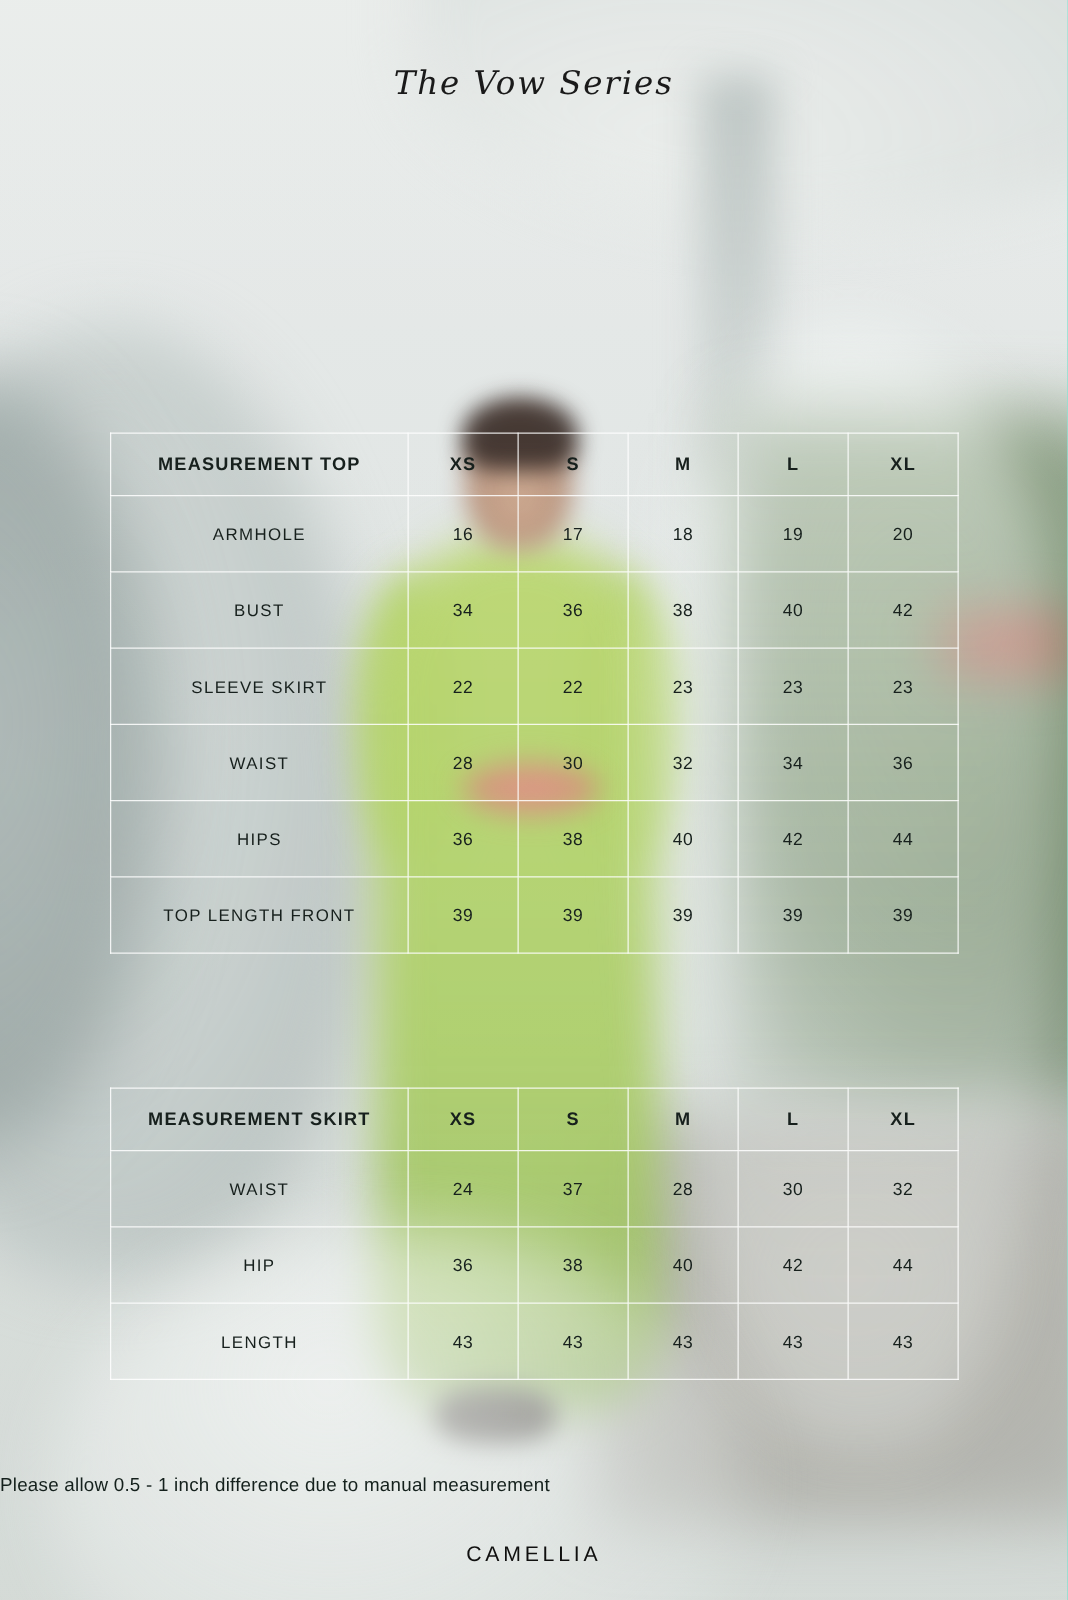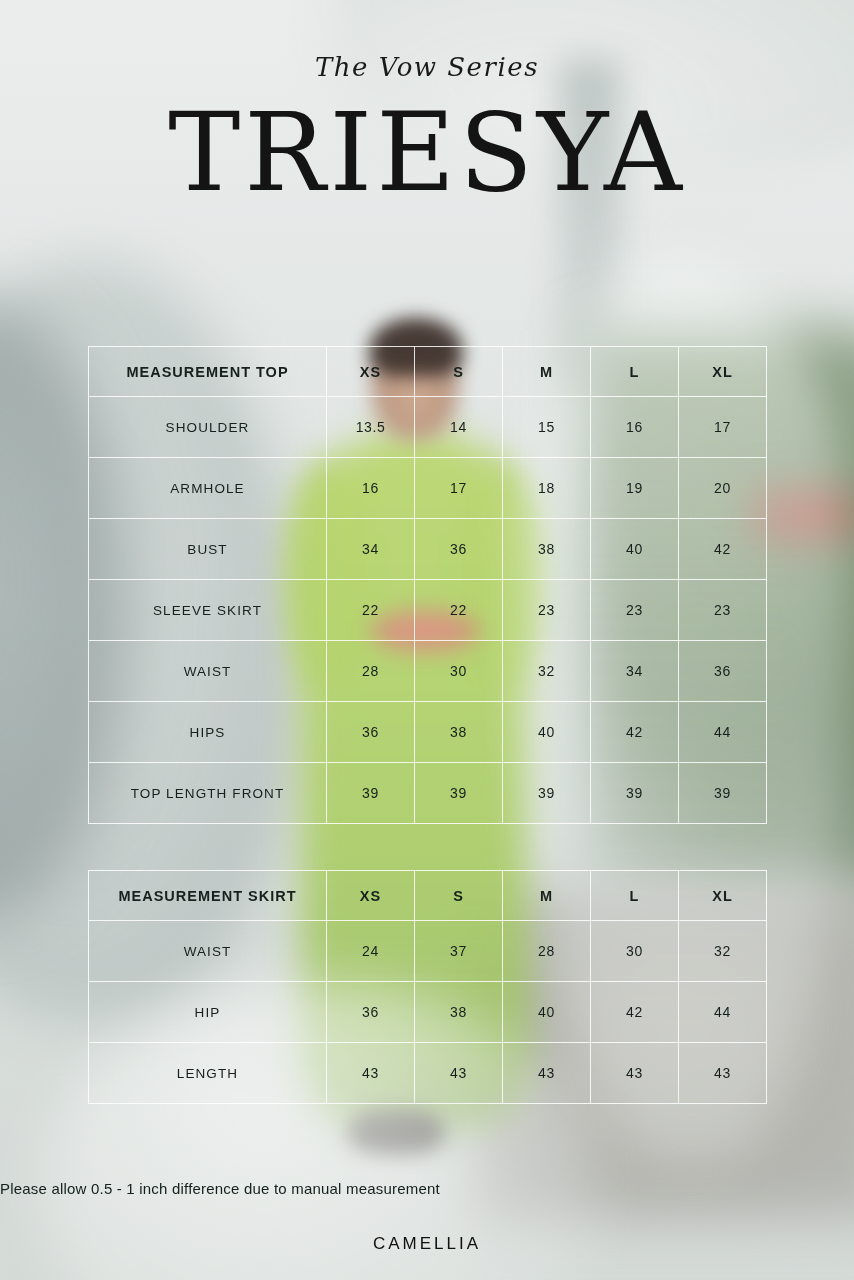--- a/index.html
+++ b/index.html
@@ -323,42 +323,33 @@
     <div class="bg-model-hair"></div>
     <div class="bg-model-shoes"></div>
     <div class="bg-veil"></div>
     <div class="bg-veil2"></div>
     <div class="bg-soft-overlay"></div>
   </div>
 
   <div class="content">
 
     <div class="series-title">The Vow Series</div>
-    <div class="brand-title">TRIESYA</div>
 
     <div class="table-wrap" id="top-table-wrap">
       <table>
         <tbody>
           <tr class="row-head">
             <td class="col-label head-cell">MEASUREMENT TOP</td>
             <td class="col-size head-cell">XS</td>
             <td class="col-size head-cell">S</td>
             <td class="col-size head-cell">M</td>
             <td class="col-size head-cell">L</td>
             <td class="col-size head-cell">XL</td>
           </tr>
 
-          <tr class="row-h">
-            <td class="col-label label-cell">SHOULDER</td>
-            <td class="col-size">13.5</td>
-            <td class="col-size">14</td>
-            <td class="col-size">15</td>
-            <td class="col-size">16</td>
-            <td class="col-size">17</td>
-          </tr>
 
           <tr class="row-h">
             <td class="col-label label-cell">ARMHOLE</td>
             <td class="col-size">16</td>
             <td class="col-size">17</td>
             <td class="col-size">18</td>
             <td class="col-size">19</td>
             <td class="col-size">20</td>
           </tr>
 

